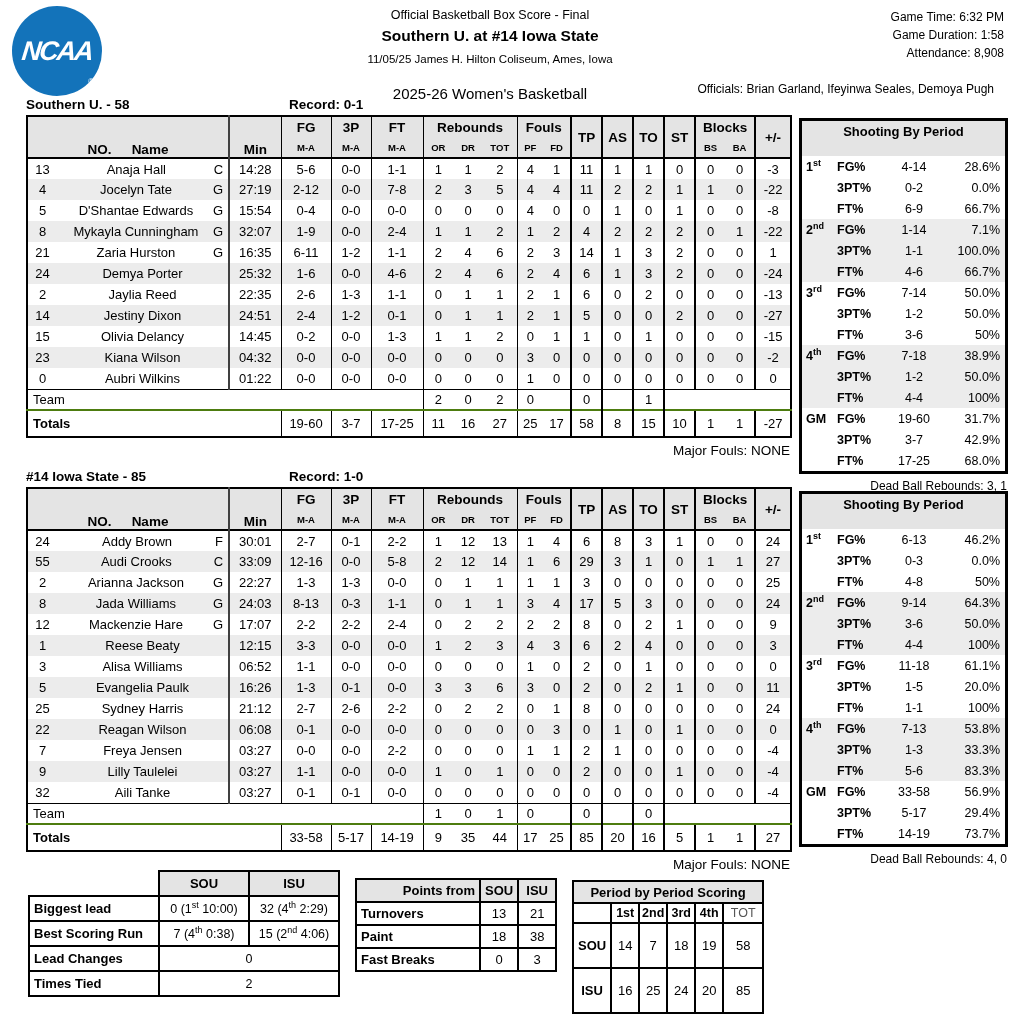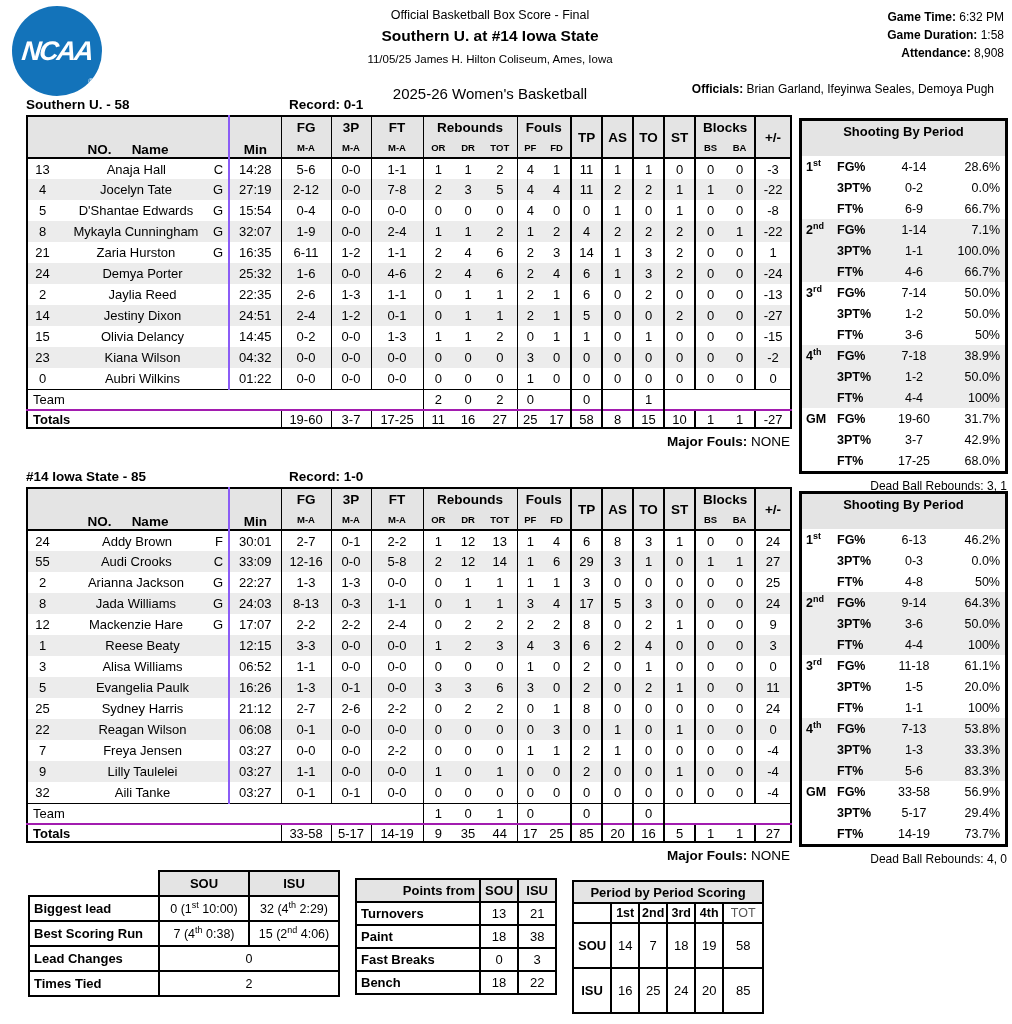--- a/index.html
+++ b/index.html
@@ -13,21 +13,21 @@
   .ncaa-word { color: #fff; font-weight: bold; font-style: italic; font-size: 27px;
                letter-spacing: -2px; transform: skewX(-6deg); }
   .ncaa-reg  { position: absolute; right: 8px; bottom: 10px; color: #fff; font-size: 8px; font-style: normal; }
   .center-head { position: absolute; left: 280px; top: 8px; width: 420px; text-align: center; }
   .ch-l1 { font-size: 12.5px; }
   .ch-l2 { font-size: 15.5px; font-weight: bold; margin-top: 5px; }
   .ch-l3 { font-size: 11.5px; margin-top: 8px; }
   .ch-l4 { font-size: 15px; margin-top: 20px; }
   .right-head { position: absolute; right: 8px; top: 8px; text-align: right; font-size: 12px; line-height: 1.5; }
   .officials  { position: absolute; right: 18px; top: 82px; font-size: 12px; }
-  b.lb { font-weight: bold; margin-left: 21px; }
+  b.lb { font-weight: normal; margin-left: 21px; }
 
   
   .team-section { position: absolute; width: 764px; }
   #team0 { left: 26px; top: 97px; }
   #team1 { left: 26px; top: 469px; }
   .label-bar { position: relative; height: 15px; font-weight: bold; font-size: 13.5px; }
   .record { position: absolute; left: 263px; }
 
   table.box { width: 764px; border-collapse: collapse; border: 2px solid #000;
               table-layout: fixed; margin-top: 3px; font-size: 13px; }
@@ -35,27 +35,27 @@
   table.box thead th { background: #e4e4e4; }
   table.box thead { border-bottom: 2px solid #000; }
   .h1 th { height: 22px; font-size: 13.5px; font-weight: bold; }
   .h2 th { height: 20px; }
   th.sub { font-size: 9.5px; font-weight: bold; }
   th.nn  { text-align: left; vertical-align: bottom; padding-left: 5px; padding-bottom: 2px; }
   th.nn .namehdr { margin-left: 20px; }
   th.vmin { vertical-align: bottom; padding-bottom: 2px; }
   td.c-name { text-align: left; padding-left: 5px; }
   td.c-name .pos { float: right; margin-right: 3px; }
-  .c-min { border-left: 2px solid #8b5cf6; }
+  .c-min { border-left: 2px solid #404040; }
   .c-fg, .c-p3, .c-ft, .c-or, .c-pf { border-left: 1px solid #000; }
   .c-tp, .c-as, .c-to, .c-st, .c-bs, .c-pm { border-left: 2px solid #000; }
   tr.stripe td { background: #ececec; }
   tr.teamrow td { border-top: 1.5px solid #000; }
   tr.teamrow td.lft { text-align: left; padding-left: 5px; }
-  tr.totrow td { border-top: 2px solid #a21caf; height: 18px; }
+  tr.totrow td { border-top: 2px solid #4d7c0f; height: 27px; }
   tr.totrow td.lbl { text-align: left; padding-left: 5px; font-weight: bold; }
   td.blank { border-left: 2px solid #000; }
   .majorfouls { text-align: right; font-size: 13.5px; margin-top: 5px; }
 
   
   .panel { position: absolute; width: 209px; }
   #panel0 { left: 799px; top: 118px; }
   #panel1 { left: 799px; top: 491px; }
   .sbp { border: 3px solid #000; background: #fff; }
   .sbp-title { background: #e4e4e4; font-weight: bold; text-align: center;
@@ -1068,25 +1068,20 @@
           <tr>
             <td class="rl">Paint</td>
             <td class="rv">18</td>
             <td class="rv">38</td>
           </tr>
           <tr>
             <td class="rl">Fast Breaks</td>
             <td class="rv">0</td>
             <td class="rv">3</td>
           </tr>
-          <tr>
-            <td class="rl">Bench</td>
-            <td class="rv">18</td>
-            <td class="rv">22</td>
-          </tr>
         </tbody>
     </table>
   </div>
 
   <div id="periodscoring">
     <table class="btable">
       <colgroup>
           <col style="width:38px">
           <col style="width:28px">
           <col style="width:28px">

